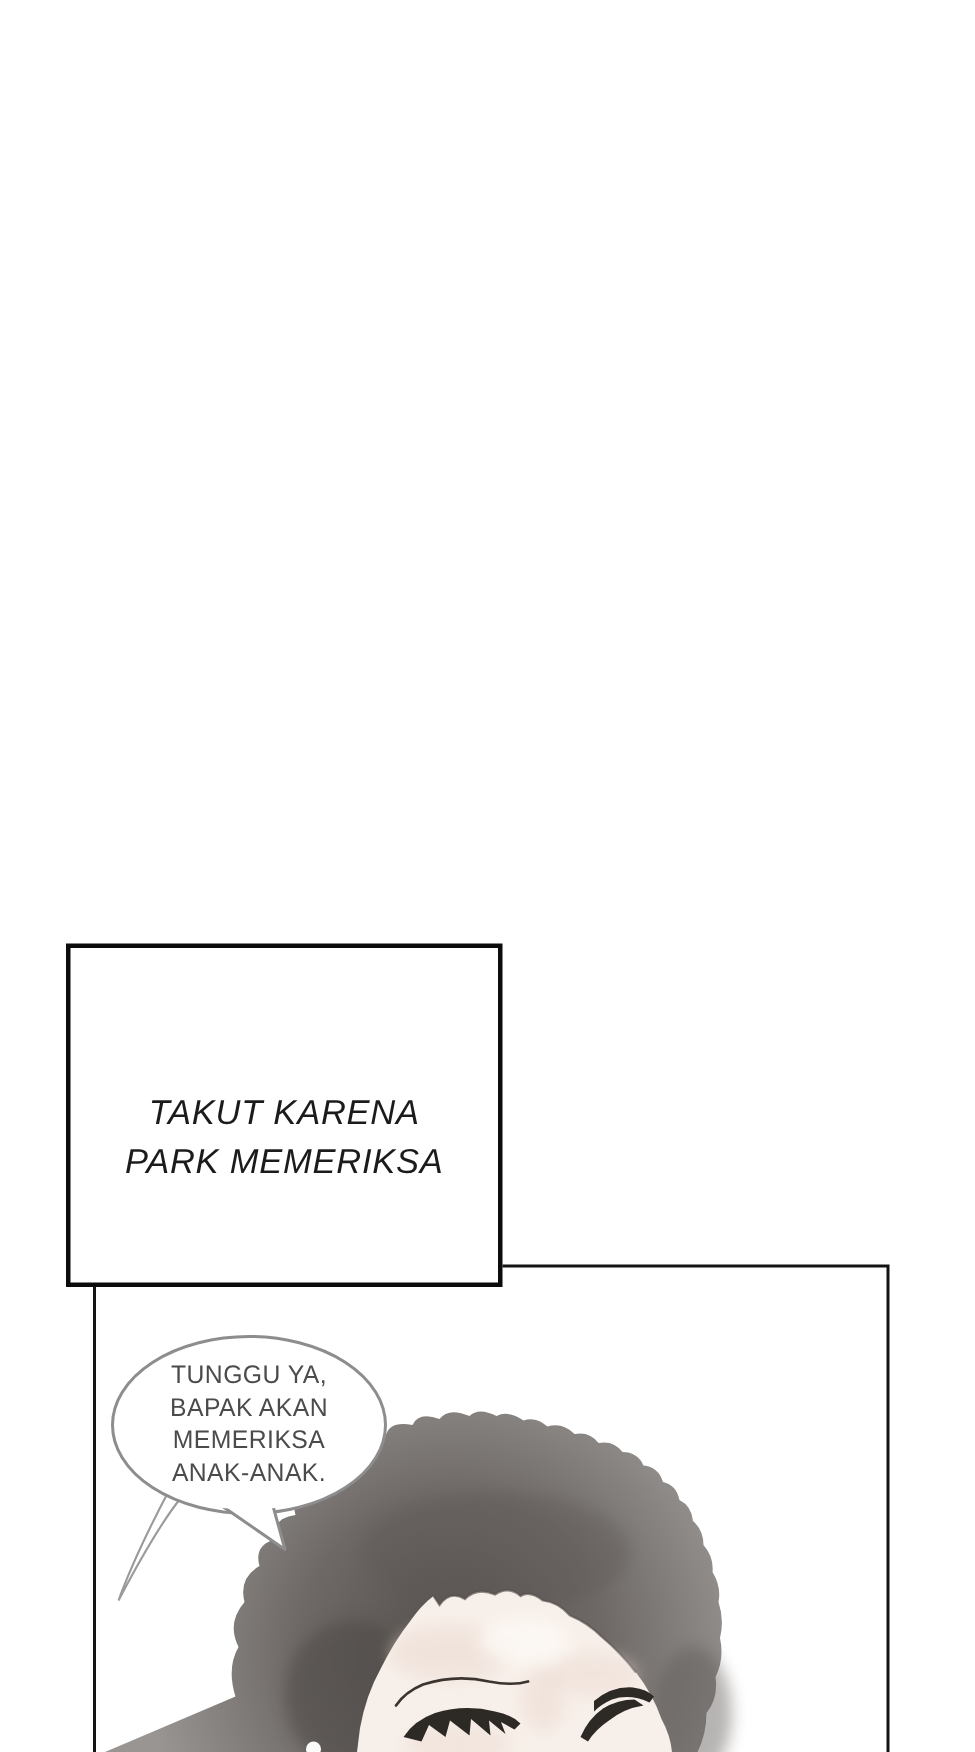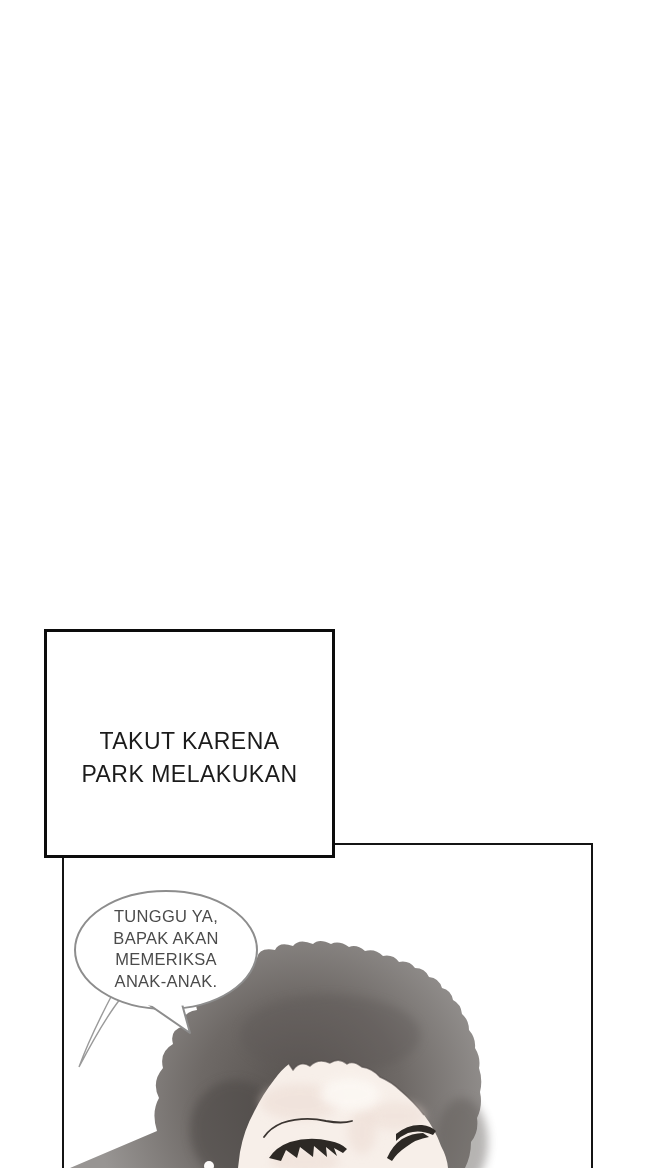--- a/index.html
+++ b/index.html
@@ -58,21 +58,21 @@
     transform:scaleX(.97);transform-origin:center;
   }
 
   
   .caption-box{
     position:absolute;left:44px;top:629px;width:291px;height:229px;
     box-sizing:border-box;border:3px solid var(--caption-border);
     background:#ffffff;z-index:4;
     display:flex;flex-direction:column;justify-content:center;align-items:center;
     padding-top:28px;
-    font-size:23px;line-height:33px;letter-spacing:.5px;
+    font-style:italic;font-size:23px;line-height:33px;letter-spacing:.5px;
     color:var(--caption-text);text-align:center;
   }
   .line{display:block;white-space:nowrap;}
 </style>
 </head>
 <body>
 
 <div class="page">
 
   <div class="panel"></div>
@@ -189,16 +189,16 @@
 
   <div class="bubble-text">
     <span class="line">TUNGGU YA,</span>
     <span class="line">BAPAK AKAN</span>
     <span class="line">MEMERIKSA</span>
     <span class="line">ANAK-ANAK.</span>
   </div>
 
   <div class="caption-box">
     <span class="line">TAKUT KARENA</span>
-    <span class="line">PARK MELAKUKAN</span>
+    <span class="line">PARK MEMERIKSA</span>
   </div>
 
 </div>
 
 </body></html>

